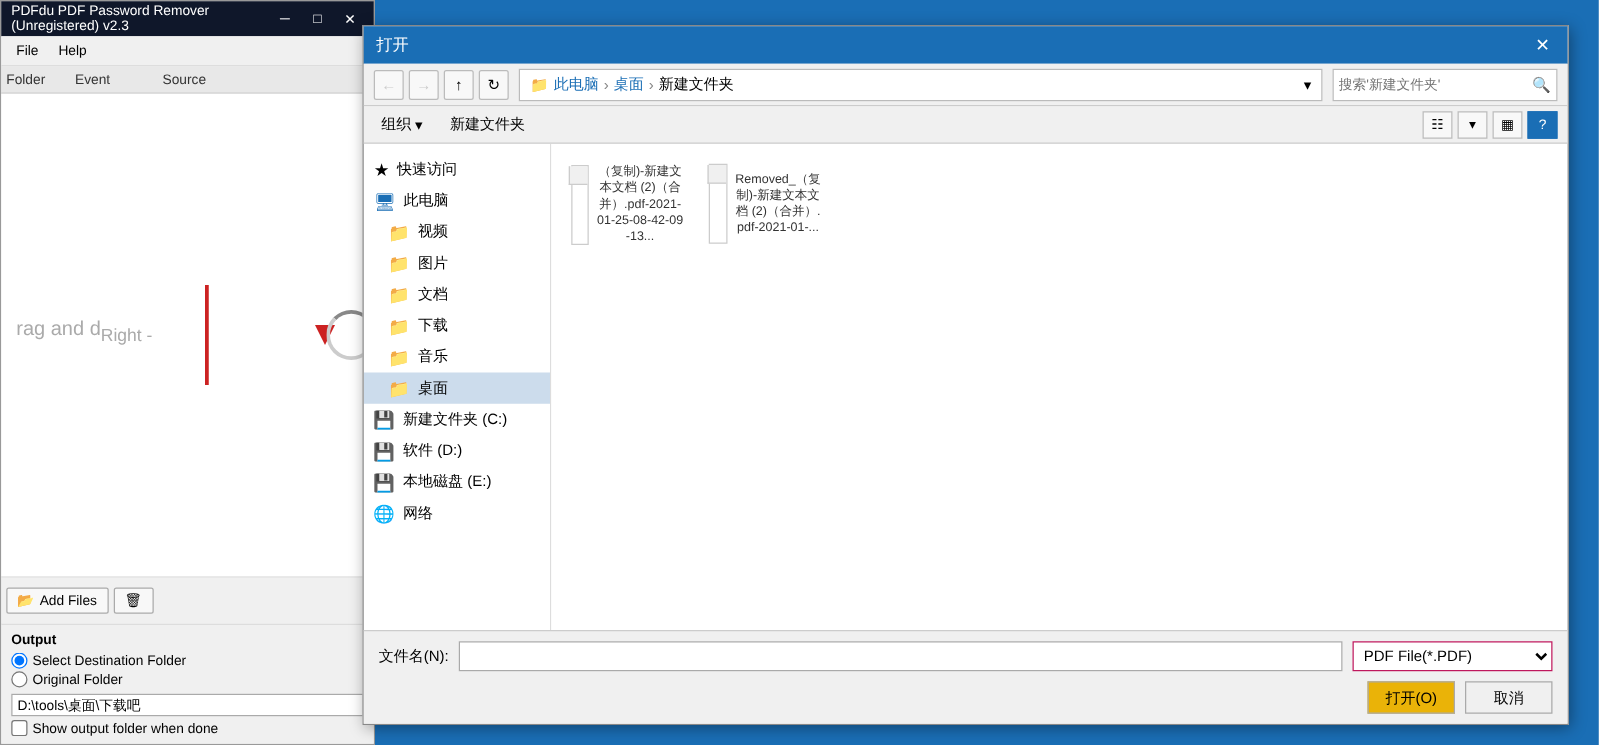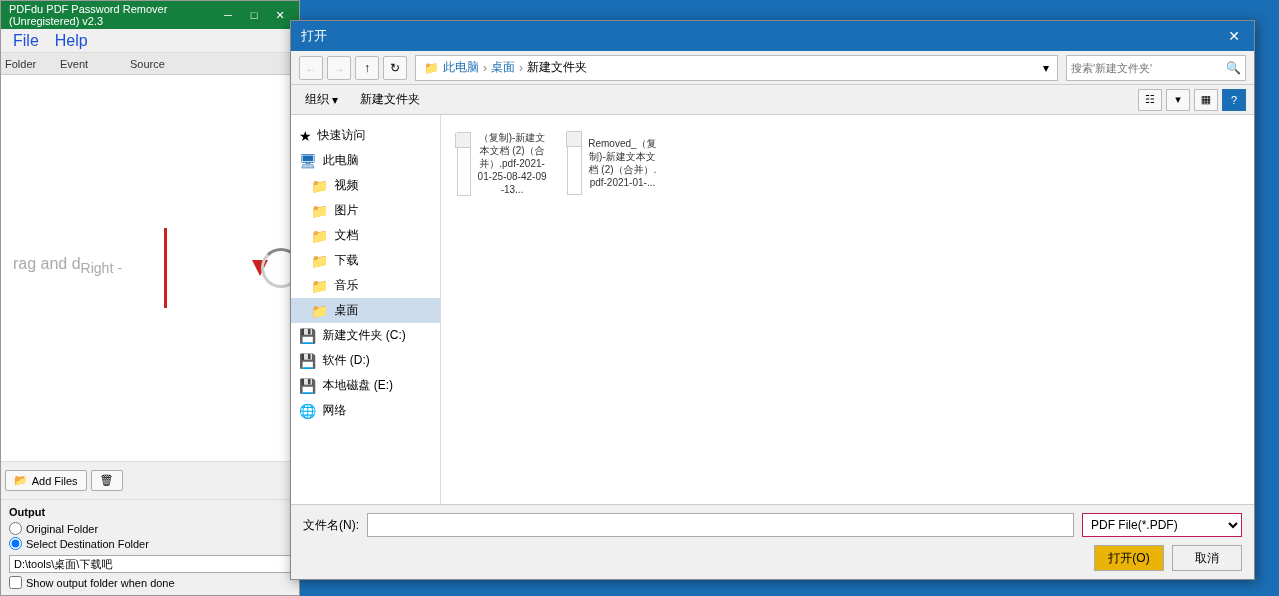--- a/index.html
+++ b/index.html
@@ -10,21 +10,21 @@
       position: absolute;
       top: 0; left: 0;
       width: 300px;
       height: 596px;
       background: #f0f0f0;
       border: 1px solid #999;
       display: flex;
       flex-direction: column;
     }
     .app-titlebar {
-      background: #15803d;
+      background: #0f172a;
       color: white;
       font-size: 12px;
       padding: 4px 8px;
       display: flex;
       align-items: center;
       justify-content: space-between;
       height: 28px;
     }
     .app-titlebar-title { display: flex; align-items: center; gap: 6px; }
     .app-titlebar-controls { display: flex; gap: 4px; }
@@ -41,23 +41,23 @@
     .app-menubar {
       background: #f0f0f0;
       display: flex;
       align-items: center;
       padding: 2px 4px;
       height: 24px;
       border-bottom: 1px solid #ddd;
     }
     .menu-item {
       padding: 2px 8px;
-      font-size: 16px;
-      cursor: pointer;
-      color: #1d4ed8;
+      font-size: 11px;
+      cursor: pointer;
+      color: #000000;
     }
 
     .app-table-header {
       display: flex;
       background: #e8e8e8;
       border-bottom: 1px solid #ccc;
       font-size: 11px;
       color: #333;
       padding: 2px 4px;
       height: 22px;
@@ -427,26 +427,26 @@
       <span>📂</span>
       <span>Add Files</span>
     </button>
     <button class="toolbar-btn">
       <span>🗑</span>
     </button>
   </div>
   <div class="app-output">
     <div class="output-label">Output</div>
     <div class="radio-row">
+      <input type="radio" name="output" checked="" style="">
+      <label>Select Destination Folder</label>
+    </div>
+    <div class="radio-row">
       <input type="radio" name="output" style="">
       <label>Original Folder</label>
-    </div>
-    <div class="radio-row">
-      <input type="radio" name="output" checked="" style="">
-      <label>Select Destination Folder</label>
     </div>
     <input class="output-path" type="text" value="D:\tools\桌面\下载吧" style="">
     <div class="checkbox-row">
       <input type="checkbox" style="">
       <span>Show output folder when done</span>
     </div>
   </div>
 </div>
 
 <div class="dialog-window">

